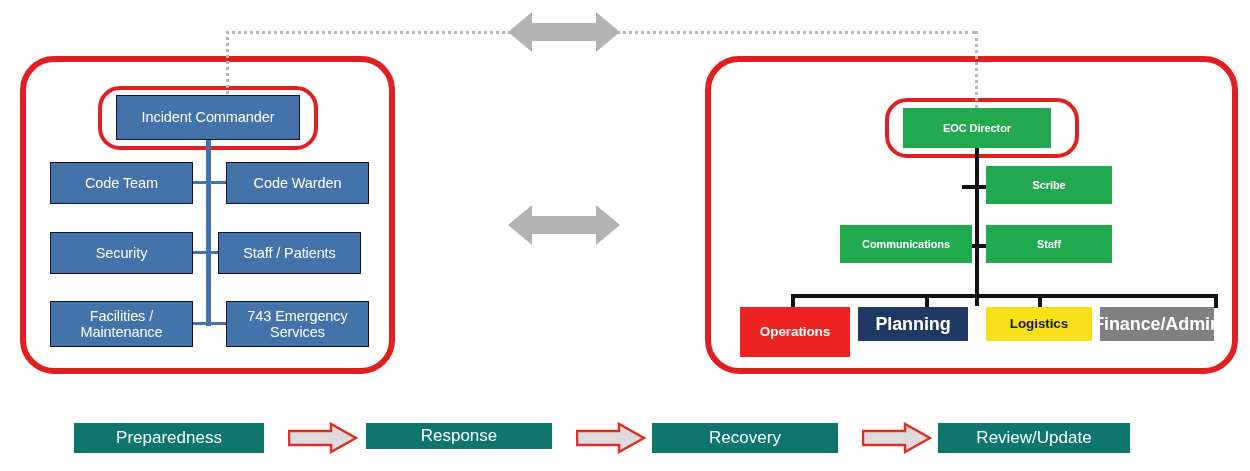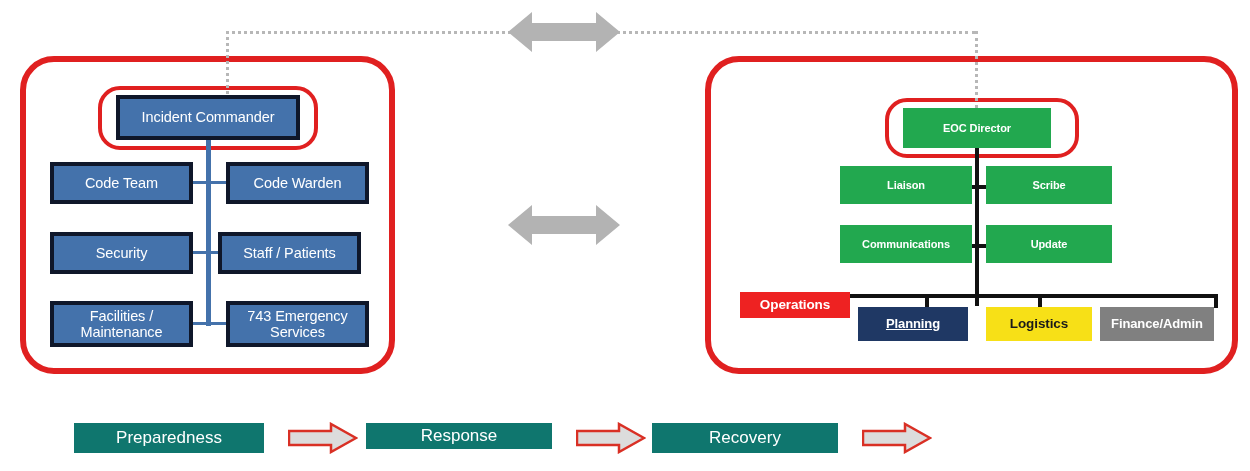--- a/index.html
+++ b/index.html
@@ -45,33 +45,33 @@
     justify-content: center;
     text-align: center;
     line-height: 1.12;
     font-weight: bold;
     letter-spacing: -0.1px;
     z-index: 4;
   }
   .node.blue {
     background: #4472ab;
     color: #ffffff;
-    border: 4px solid #0f172a;
+    border: 1px solid #0f172a;
     font-weight: normal;
     font-size: 14.5px;
   }
   .node.green {
     background: #22a84f;
     color: #ffffff;
     font-size: 11px;
   }
   .node.red    { background: #ee2222; color: #ffffff; font-size: 13.5px; }
-  .node.navy   { background: #1f3864; color: #ffffff; font-size: 13px; text-decoration: underline; }
+  .node.navy   { background: #1f3864; color: #ffffff; font-size: 18px; }
   .node.yellow { background: #f7e017; color: #1a1a1a; font-size: 13.5px; }
-  .node.gray   { background: #808080; color: #ffffff; font-size: 13px; }
+  .node.gray   { background: #808080; color: #ffffff; font-size: 18px; }
 
   
   .conn {
     position: absolute;
     z-index: 1;
   }
   .conn.blue-line  { background: #4472ab; }
   .conn.black-line { background: #111111; }
 
   
@@ -169,27 +169,26 @@
   <div class="conn black-line" style="left:791px; top:294px; width:427px; height:4px;"></div>
   <div class="conn black-line" style="left:791px; top:294px; width:4px; height:14px;"></div>
   <div class="conn black-line" style="left:925px; top:294px; width:4px; height:14px;"></div>
   <div class="conn black-line" style="left:1038px; top:294px; width:4px; height:14px;"></div>
   <div class="conn black-line" style="left:1214px; top:294px; width:4px; height:14px;"></div>
 
   <div class="leader-ring" style="left:885px; top:98px; width:194px; height:60px;"></div>
 
   <div class="node green" style="left:903px; top:108px; width:148px; height:40px;">EOC Director</div>
 
-  <div class="node green" style="left:840px; top:166px; width:132px; height:38px;">Liaison</div>
   <div class="node green" style="left:986px; top:166px; width:126px; height:38px;">Scribe</div>
 
   <div class="node green" style="left:840px; top:225px; width:132px; height:38px;">Communications</div>
-  <div class="node green" style="left:986px; top:225px; width:126px; height:38px;">Update</div>
-
-  <div class="node red" style="left:740px; top:292px; width:110px; height:26px;">Operations</div>
+  <div class="node green" style="left:986px; top:225px; width:126px; height:38px;">Staff</div>
+
+  <div class="node red" style="left:740px; top:307px; width:110px; height:50px;">Operations</div>
   <div class="node navy" style="left:858px; top:307px; width:110px; height:34px;">Planning</div>
   <div class="node yellow" style="left:986px; top:307px; width:106px; height:34px;">Logistics</div>
   <div class="node gray" style="left:1100px; top:307px; width:114px; height:34px;">Finance/Admin</div>
 
   <div class="phase" style="left:74px; top:423px; width:190px; height:30px;">Preparedness</div>
 
   <svg class="flow-arrow" style="left:288px; top:422px;" width="70" height="32" viewBox="0 0 70 32">
     <polygon points="1,9 43,9 43,2 68,16 43,30 43,23 1,23" fill="#dcdcdc" stroke="#d93025" stroke-width="2.5" stroke-linejoin="miter"></polygon>
   </svg>
 
@@ -198,14 +197,15 @@
   <svg class="flow-arrow" style="left:576px; top:422px;" width="70" height="32" viewBox="0 0 70 32">
     <polygon points="1,9 43,9 43,2 68,16 43,30 43,23 1,23" fill="#dcdcdc" stroke="#d93025" stroke-width="2.5" stroke-linejoin="miter"></polygon>
   </svg>
 
   <div class="phase" style="left:652px; top:423px; width:186px; height:30px;">Recovery</div>
 
   <svg class="flow-arrow" style="left:862px; top:422px;" width="70" height="32" viewBox="0 0 70 32">
     <polygon points="1,9 43,9 43,2 68,16 43,30 43,23 1,23" fill="#dcdcdc" stroke="#d93025" stroke-width="2.5" stroke-linejoin="miter"></polygon>
   </svg>
 
+  <div class="phase" style="left:938px; top:423px; width:192px; height:30px;">Review/Update</div>
 
 </div>
 
 </body></html>

